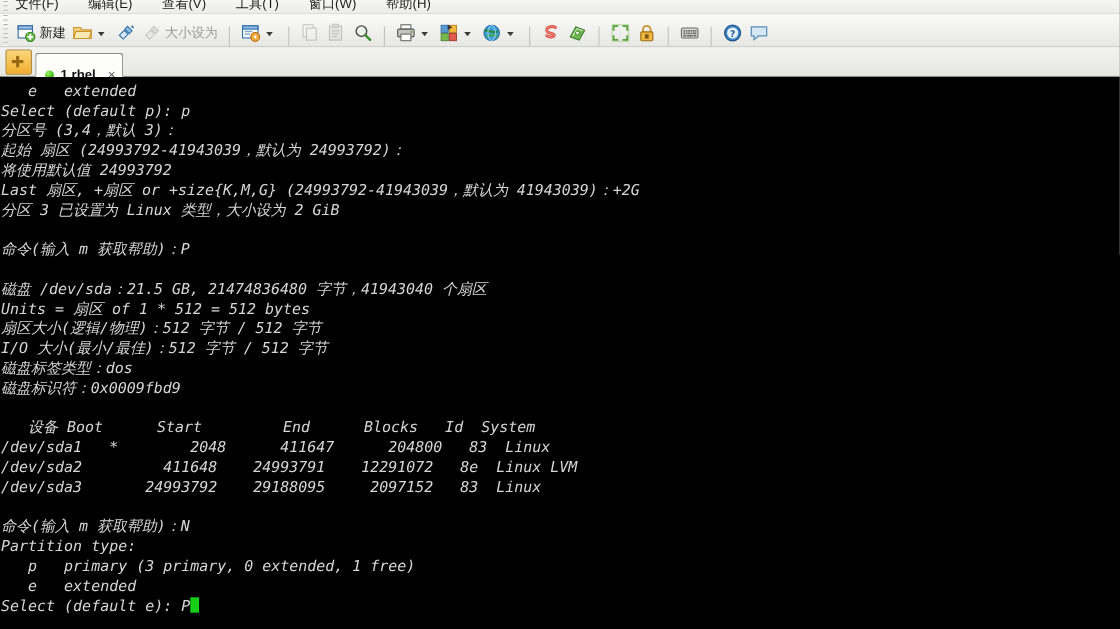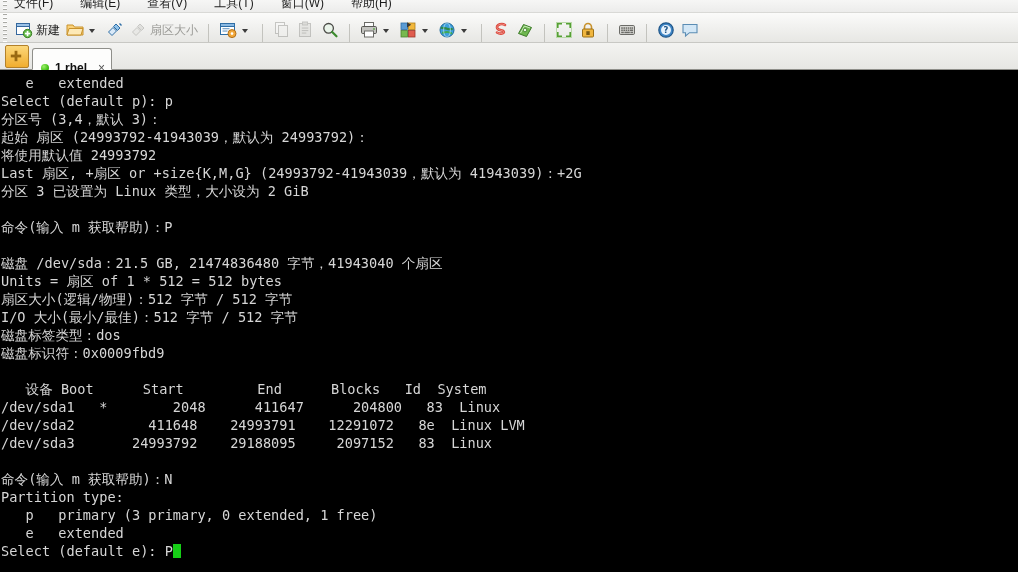--- a/index.html
+++ b/index.html
@@ -165,21 +165,21 @@
     position: relative;
   }
   .term-lines {
     font-family: "DejaVu Sans Mono", "Liberation Mono", monospace;
     font-size: 13.6px;
     line-height: 18px;
     color: #d6d6d6;
     white-space: pre;
     letter-spacing: 0px;
   }
-  .term-lines .ln { height: 18px; }
+  .term-lines .ln { height: 18px; font-style: italic; }
   .cursor {
     display: inline-block;
     width: 8px;
     height: 14px;
     background: #16ce16;
     vertical-align: -2px;
   }
 
   
   .statusbar {
@@ -259,21 +259,21 @@
       </span>
     </div>
 
     <div class="tb-item">
       <span>
         <svg class="ic" viewBox="0 0 18 18" opacity="0.42">
           <path d="M11 3l4 4-2.5 2.5-4-4z" fill="#c9c9c5" stroke="#8e8e8a" stroke-width="1"></path>
           <path d="M8 6.5l3.5 3.5-4.5 4.5-3.5-3.5z" fill="#e2e2de" stroke="#8e8e8a" stroke-width="1"></path>
         </svg>
       </span>
-      <span class="tb-label disabled">扇区大小</span>
+      <span class="tb-label disabled">大小设为</span>
     </div>
 
     <span class="tb-sep"></span>
 
     <div class="tb-item">
       <span>
         <svg class="ic" viewBox="0 0 18 18">
           <rect x="1.5" y="2.5" width="14" height="11" fill="#ffffff" stroke="#2f6ea5" stroke-width="1"></rect>
           <rect x="1.5" y="2.5" width="14" height="3" fill="#89b9e3" stroke="#2f6ea5" stroke-width="1"></rect>
           <rect x="3.5" y="7" width="7" height="1.3" fill="#7fa8cc"></rect>

